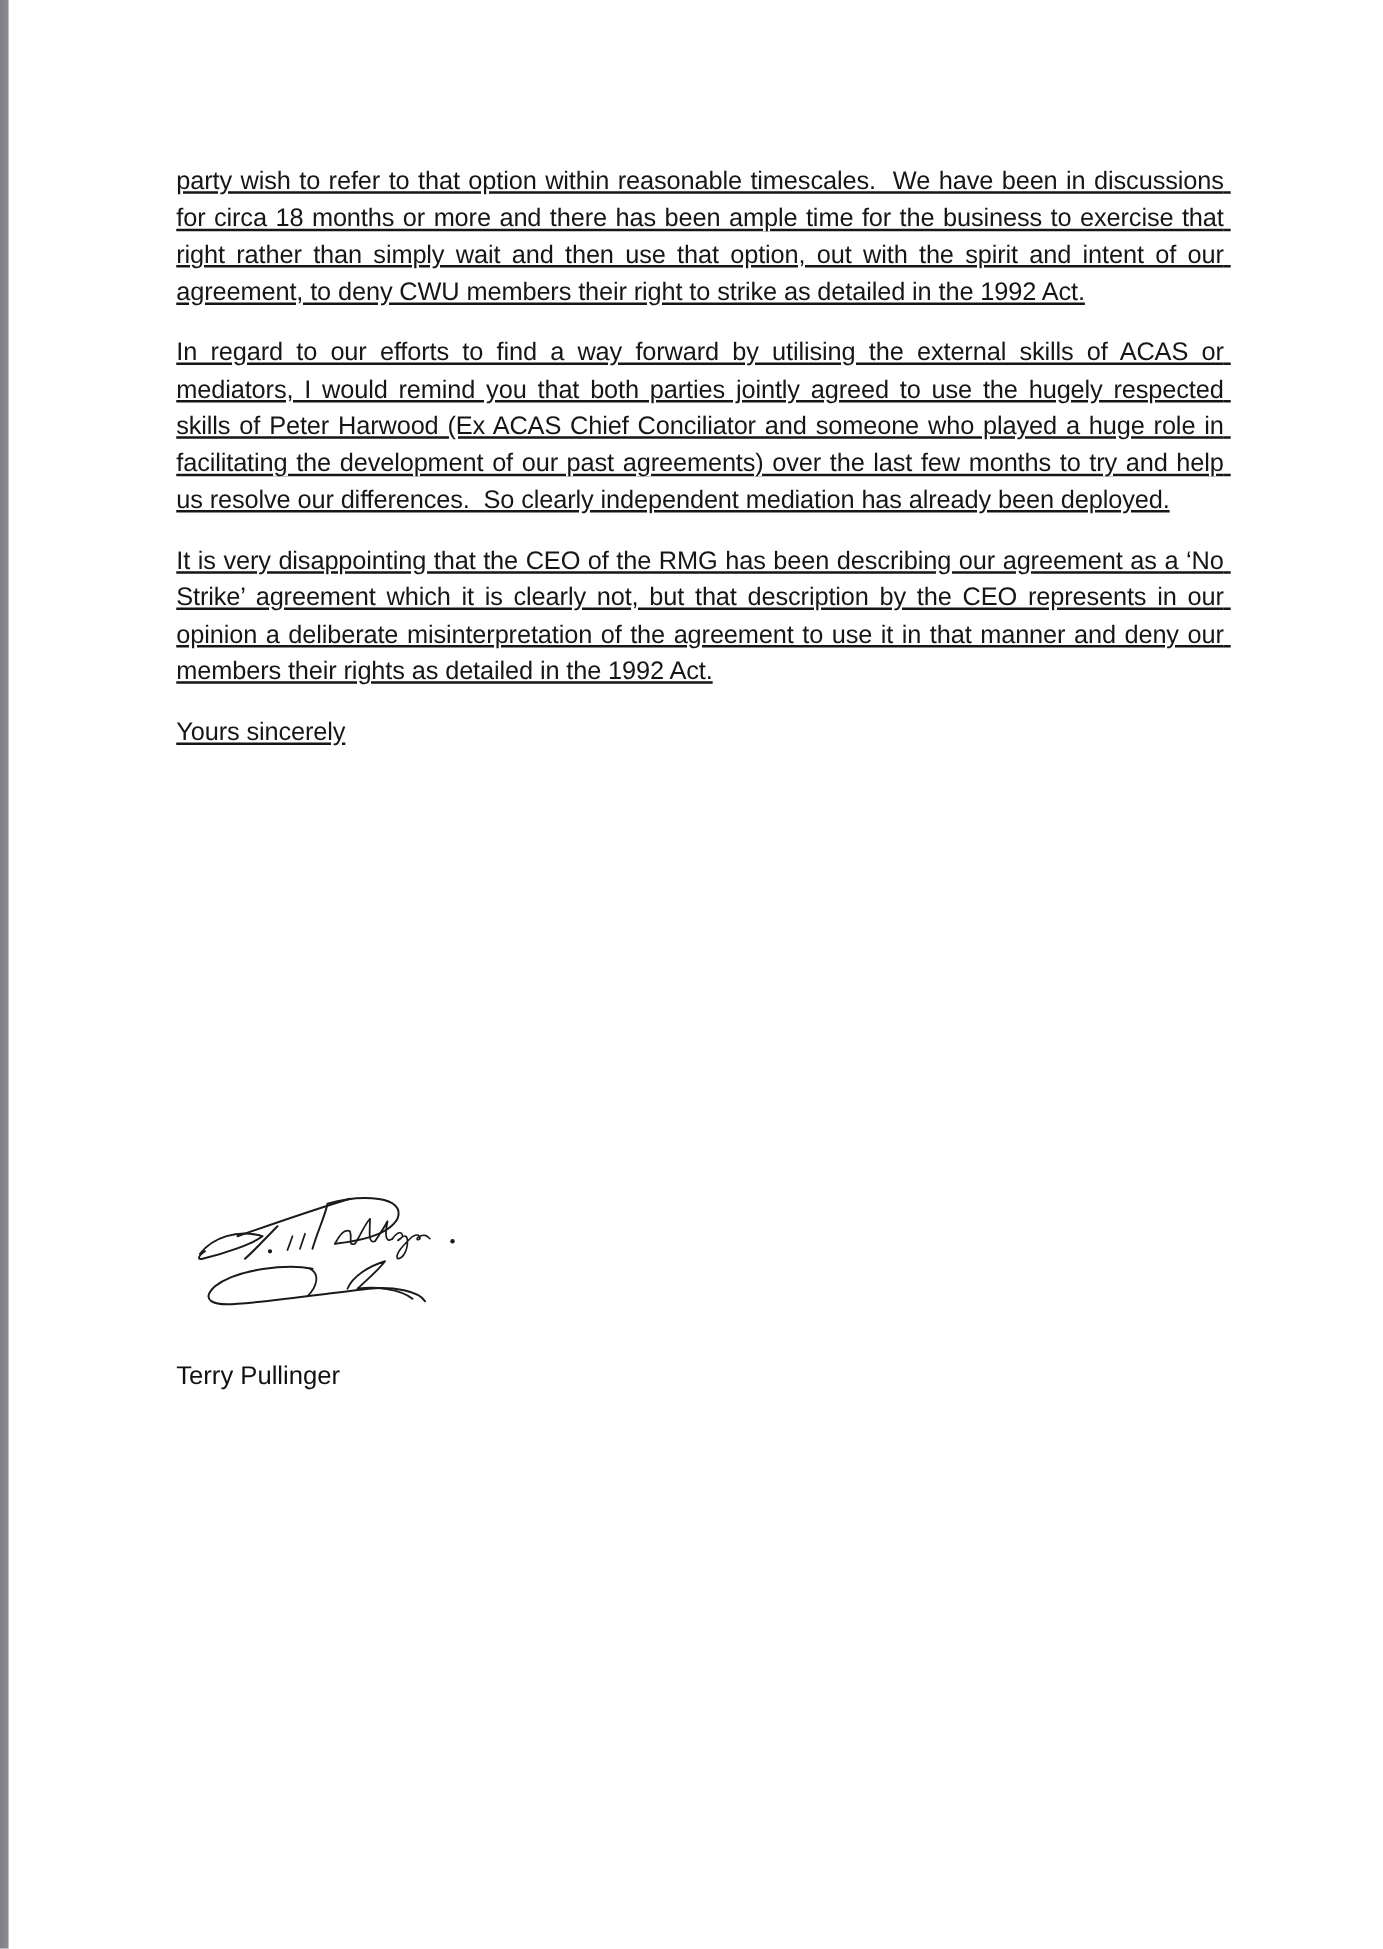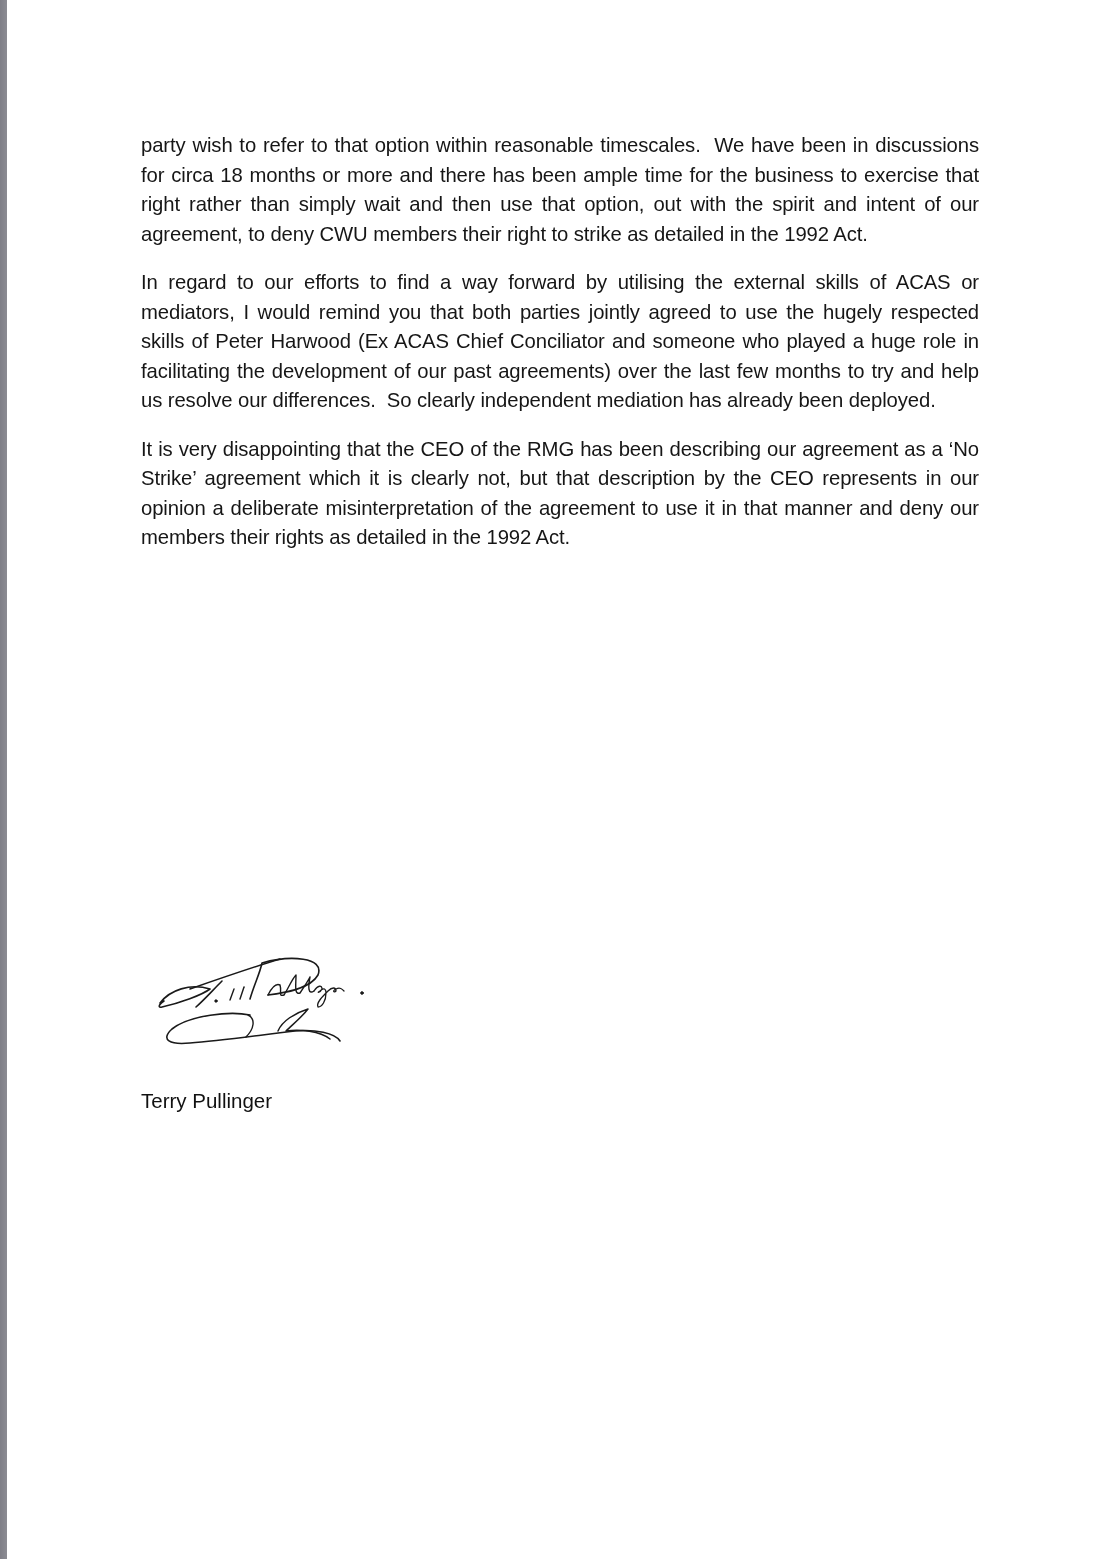--- a/index.html
+++ b/index.html
@@ -37,20 +37,21 @@
       font-family: "Liberation Sans", sans-serif;
       font-size: 20.3px;
       line-height: 29.5px;
       color: #161616;
       text-align: justify;
       letter-spacing: -0.1px;
     }
     .letter-body p {
       margin: 0 4px 19px 0;
       white-space: pre-wrap;
+      text-decoration: underline;
     }
     .closing {
       margin: 0;
     }
     .signature {
       position: absolute;
       left: 150px;
       top: 945px;
       width: 280px;
       height: 120px;
@@ -81,20 +82,21 @@
 <body>
 
 <div class="left-edge"></div>
 
 <div class="page"></div>
 
 <div class="letter-body">
   <p>party wish to refer to that option within reasonable timescales.  We have been in discussions for circa 18 months or more and there has been ample time for the business to exercise that right rather than simply wait and then use that option, out with the spirit and intent of our agreement, to deny CWU members their right to strike as detailed in the 1992 Act.</p>
   <p>In regard to our efforts to find a way forward by utilising the external skills of ACAS or mediators, I would remind you that both parties jointly agreed to use the hugely respected skills of Peter Harwood (Ex ACAS Chief Conciliator and someone who played a huge role in facilitating the development of our past agreements) over the last few months to try and help us resolve our differences.  So clearly independent mediation has already been deployed.</p>
   <p>It is very disappointing that the CEO of the RMG has been describing our agreement as a ‘No Strike’ agreement which it is clearly not, but that description by the CEO represents in our opinion a deliberate misinterpretation of the agreement to use it in that manner and deny our members their rights as detailed in the 1992 Act.</p>
+  <p class="closing">Yours sincerely</p>
 </div>
 
 <div class="signature">
   <svg viewBox="0 0 280 120" xmlns="http://www.w3.org/2000/svg" fill="none" stroke="#1a1a1a" stroke-linecap="round" stroke-linejoin="round">
 
     <path d="M10 58 C 20 45, 40 38, 60 44 C 52 50, 30 58, 12 62 C 8 63, 8 60, 14 56" stroke-width="1.6"></path>
     <path d="M40 44 C 80 30, 110 20, 130 14" stroke-width="1.5"></path>
     <path d="M46 62 C 55 54, 62 46, 72 36" stroke-width="1.6"></path>
     <circle cx="66" cy="56" r="1.2" fill="#1a1a1a"></circle>
     <path d="M84 44 L 80 55" stroke-width="1.4"></path>

